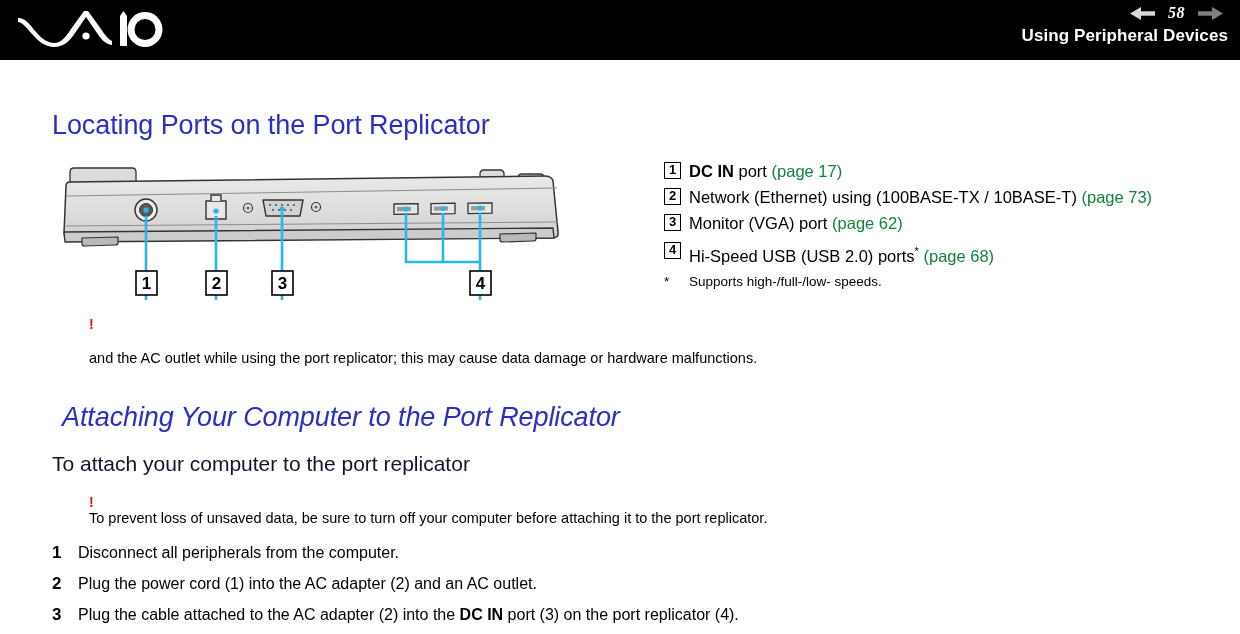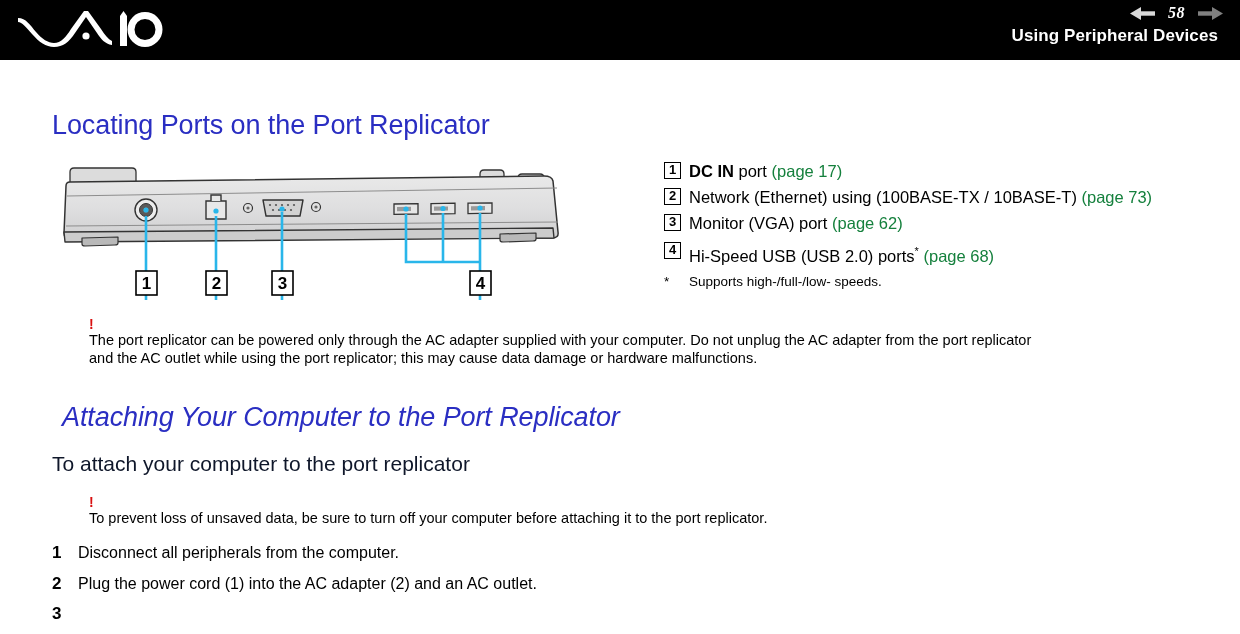--- a/index.html
+++ b/index.html
@@ -33,21 +33,21 @@
   #page-number {
     color: #ffffff;
     font-family: "Liberation Serif", serif;
     font-style: italic;
     font-weight: bold;
     font-size: 16px;
     line-height: 16px;
     letter-spacing: .5px;
   }
   #header-title {
-    position: absolute; right: 22px; top: 26px;
+    position: absolute; right: 12px; top: 26px;
     color: #ffffff;
     font-size: 17px;
     font-weight: bold;
     letter-spacing: .1px;
     margin-left: 31px;
   }
 
   
   #content {
     position: absolute; left: 0; top: 60px;
@@ -313,21 +313,21 @@
     </div>
 
     <div id="legend-footnote">
       <span class="star">*</span>
       <span>Supports high-/full-/low- speeds.</span>
     </div>
   </div>
 
   <div class="note" id="note-1">
     <span class="bang">!</span>
-    <span>The port replicator can be powered only through the AC adapter supplied with your computer. Do not unplug the AC adapter from the port replicator</span><br>
+    <br>
     <span>and the AC outlet while using the port replicator; this may cause data damage or hardware malfunctions.</span>
   </div>
 
   <div class="h1" id="heading-attaching">Attaching Your Computer to the Port Replicator</div>
 
   <div class="subhead">To attach your computer to the port replicator</div>
 
   <div class="note" id="note-2">
     <span class="bang">!</span>
     <span>To prevent loss of unsaved data, be sure to turn off your computer before attaching it to the port replicator.</span>
@@ -337,16 +337,17 @@
     <div class="step">
       <span class="step-num">1</span>
       <span class="step-text"><span>Disconnect all peripherals from the computer.</span></span>
     </div>
     <div class="step">
       <span class="step-num">2</span>
       <span class="step-text"><span>Plug the power cord (1) into the AC adapter (2) and an AC outlet.</span></span>
     </div>
     <div class="step">
       <span class="step-num">3</span>
+      <span class="step-text"><span>Plug the cable attached to the AC adapter (2) into the </span><b>DC IN</b><span> port (3) on the port replicator (4).</span></span>
     </div>
   </div>
 
 </div>
 
 </body></html>

